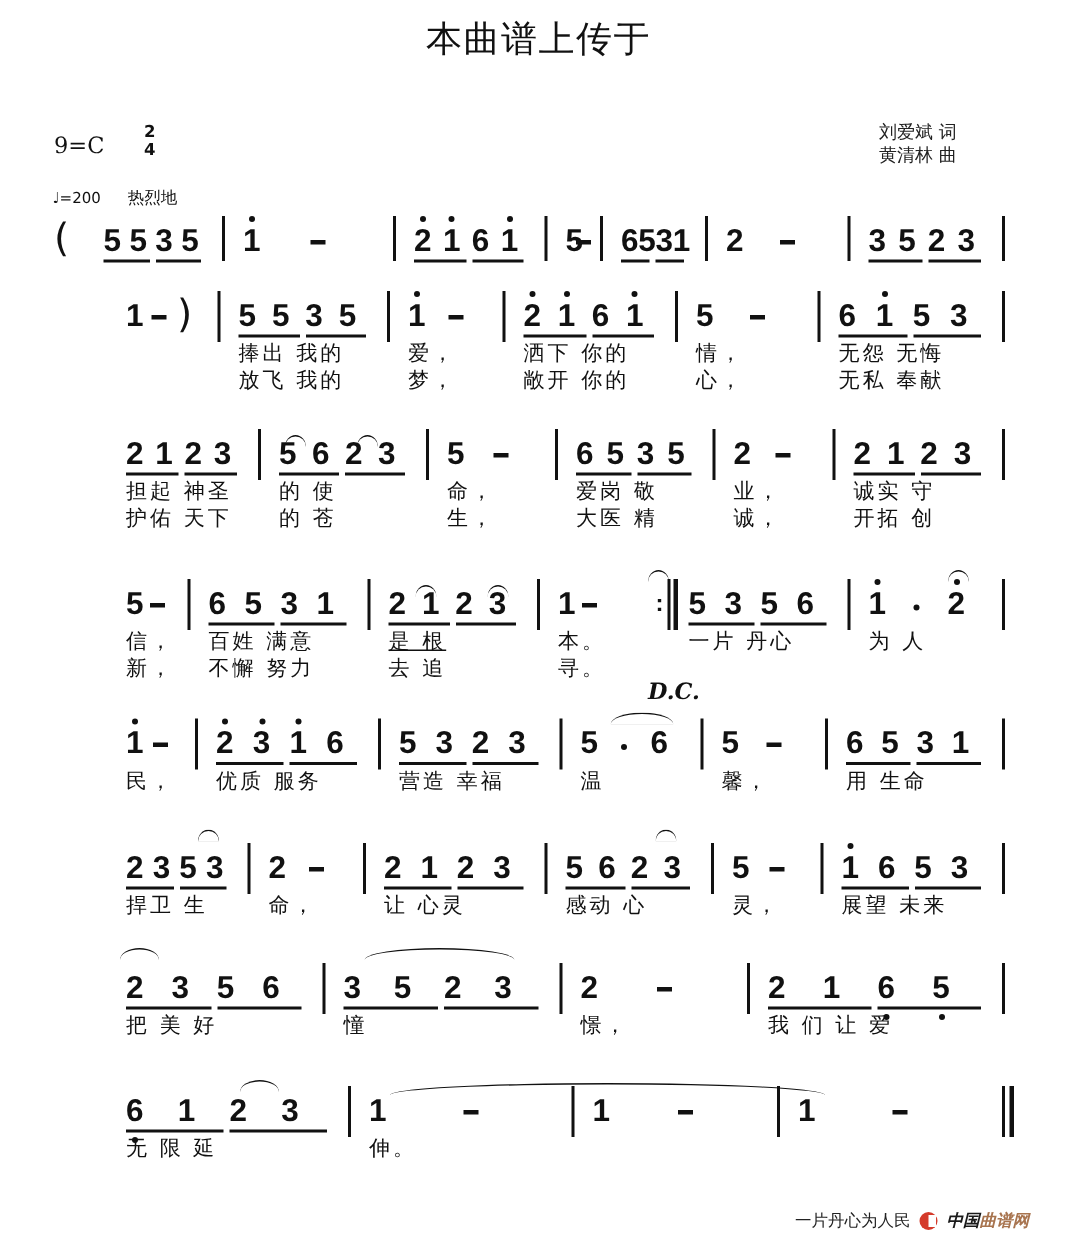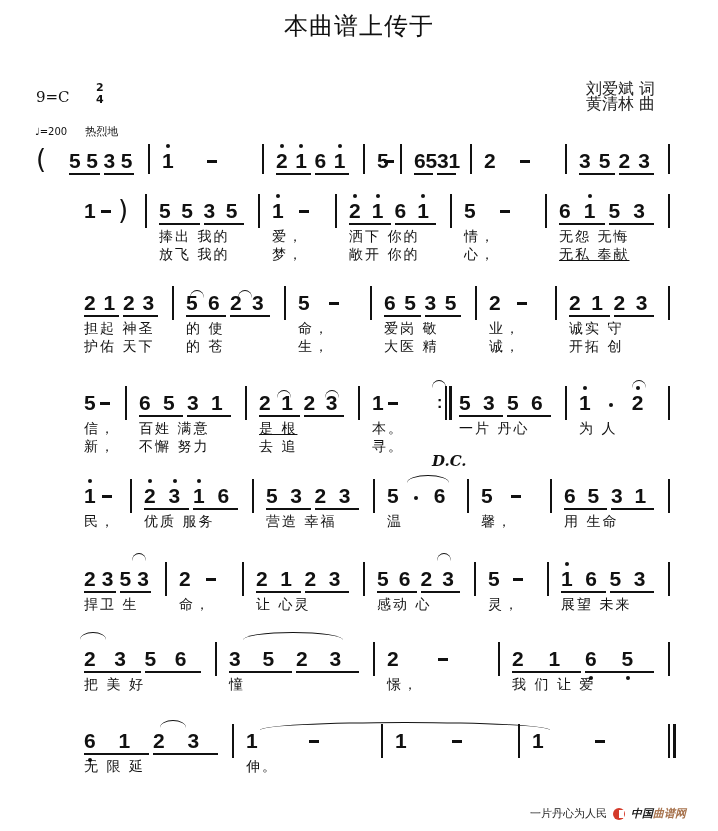--- a/index.html
+++ b/index.html
@@ -2,21 +2,21 @@
 <html><head>
 <meta charset="utf-8">
 <style>
   * { margin: 0; padding: 0; box-sizing: border-box; }
   html, body { width: 718px; height: 831px; background: #ffffff; overflow: hidden; }
   body { position: relative; font-family: "Liberation Sans", "DejaVu Sans", sans-serif; color: #111; }
 
   .title { position: absolute; top: 10px; left: 0; width: 718px; text-align: center; font-size: 24px; font-family: "DejaVu Sans", sans-serif; font-weight: normal; color: #111; letter-spacing: 1px; }
   .key { position: absolute; top: 88px; left: 36px; font-family: "DejaVu Serif", serif; font-size: 15px; }
   .timesig { position: absolute; top: 82px; left: 96px; display: flex; flex-direction: column; align-items: center; font-weight: bold; font-size: 11px; line-height: 12px; font-family: "DejaVu Sans", sans-serif; }
-  .credits { position: absolute; top: 81px; left: 586px; font-size: 16px; line-height: 15px; font-family: "DejaVu Sans", sans-serif; color: #222; }
+  .credits { position: absolute; top: 81px; left: 586px; font-size: 12px; line-height: 15px; font-family: "DejaVu Sans", sans-serif; color: #222; }
   .tempo { position: absolute; top: 124px; left: 35px; font-size: 10px; font-family: "DejaVu Sans", sans-serif; }
   .tempo .expr { margin-left: 18px; font-size: 11px; }
   .n { position: absolute; font-family: "Liberation Sans", sans-serif; font-weight: bold; font-size: 21px; line-height: 22px; }
   .dot-above { position: absolute; width: 4px; height: 4px; border-radius: 50%; background: #111; }
   .dot-below { position: absolute; width: 4px; height: 4px; border-radius: 50%; background: #111; }
   .uline { position: absolute; height: 1.5px; background: #111; }
   .bar { position: absolute; width: 1.5px; background: #111; }
   .dash { position: absolute; height: 3px; width: 10px; background: #111; }
   .lyr { position: absolute; font-family: "DejaVu Sans", sans-serif; font-size: 14px; line-height: 16px; letter-spacing: 2px; color: #111; white-space: nowrap; }
   .slur { position: absolute; border-top: 1.3px solid #111; border-radius: 50% 50% 0 0 / 100% 100% 0 0; height: 8px; }
@@ -125,21 +125,21 @@
     <div class="lyr" style="left: 464px; top: 246px;">心，</div>
     <div class="bar" style="left: 545px; top: 194px; height: 34px;"></div>
     <div class="n" style="left: 559px; top: 200px;">6</div>
     <div class="n" style="left: 583.75px; top: 200px;">1</div>
     <div class="dot-above" style="left: 587.75px; top: 194px;"></div>
     <div class="n" style="left: 608.5px; top: 200px;">5</div>
     <div class="n" style="left: 633.25px; top: 200px;">3</div>
     <div class="uline" style="left: 559px; top: 223px; width: 45.5px;"></div>
     <div class="uline" style="left: 608.5px; top: 223px; width: 45.5px;"></div>
     <div class="lyr" style="left: 559px; top: 228px;">无怨 无悔</div>
-    <div class="lyr" style="left: 559px; top: 246px; text-decoration: underline;">无私 奉献</div>
+    <div class="lyr" style="left: 559px; top: 246px;">无私 奉献</div>
     <div class="bar" style="left: 668px; top: 194px; height: 34px;"></div>
     <div class="n" style="left: 84px; top: 292px;">2</div>
     <div class="n" style="left: 103.5px; top: 292px;">1</div>
     <div class="n" style="left: 123px; top: 292px;">2</div>
     <div class="n" style="left: 142.5px; top: 292px;">3</div>
     <div class="uline" style="left: 84px; top: 315px; width: 35px;"></div>
     <div class="uline" style="left: 123px; top: 315px; width: 35px;"></div>
     <div class="lyr" style="left: 84px; top: 320px;">担起 神圣</div>
     <div class="lyr" style="left: 84px; top: 338px;">护佑 天下</div>
     <div class="bar" style="left: 172px; top: 286px; height: 34px;"></div>

